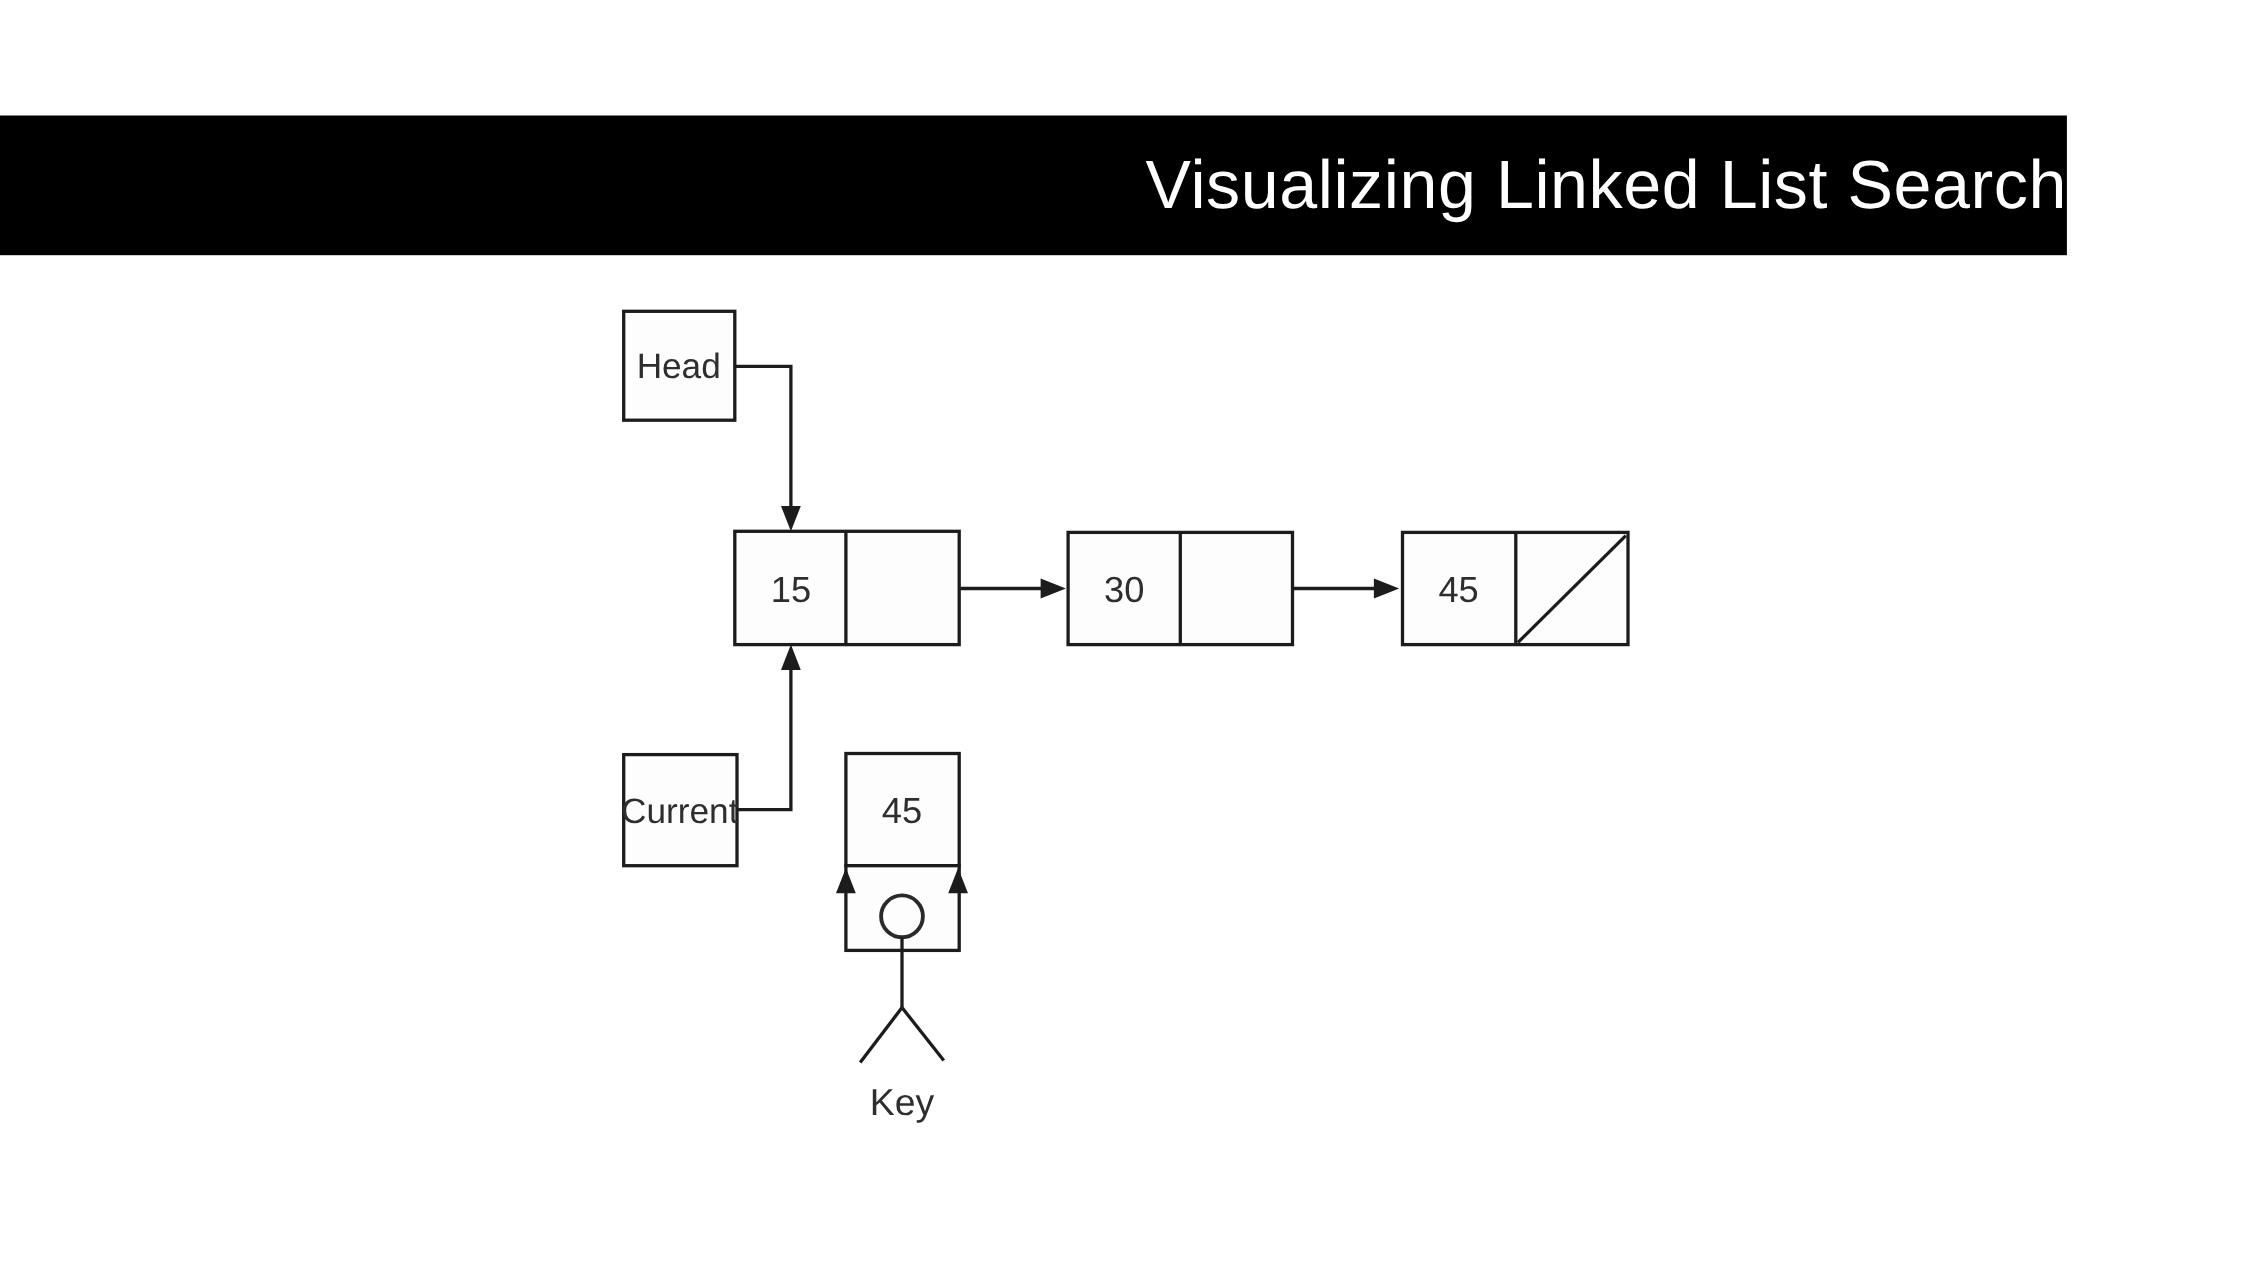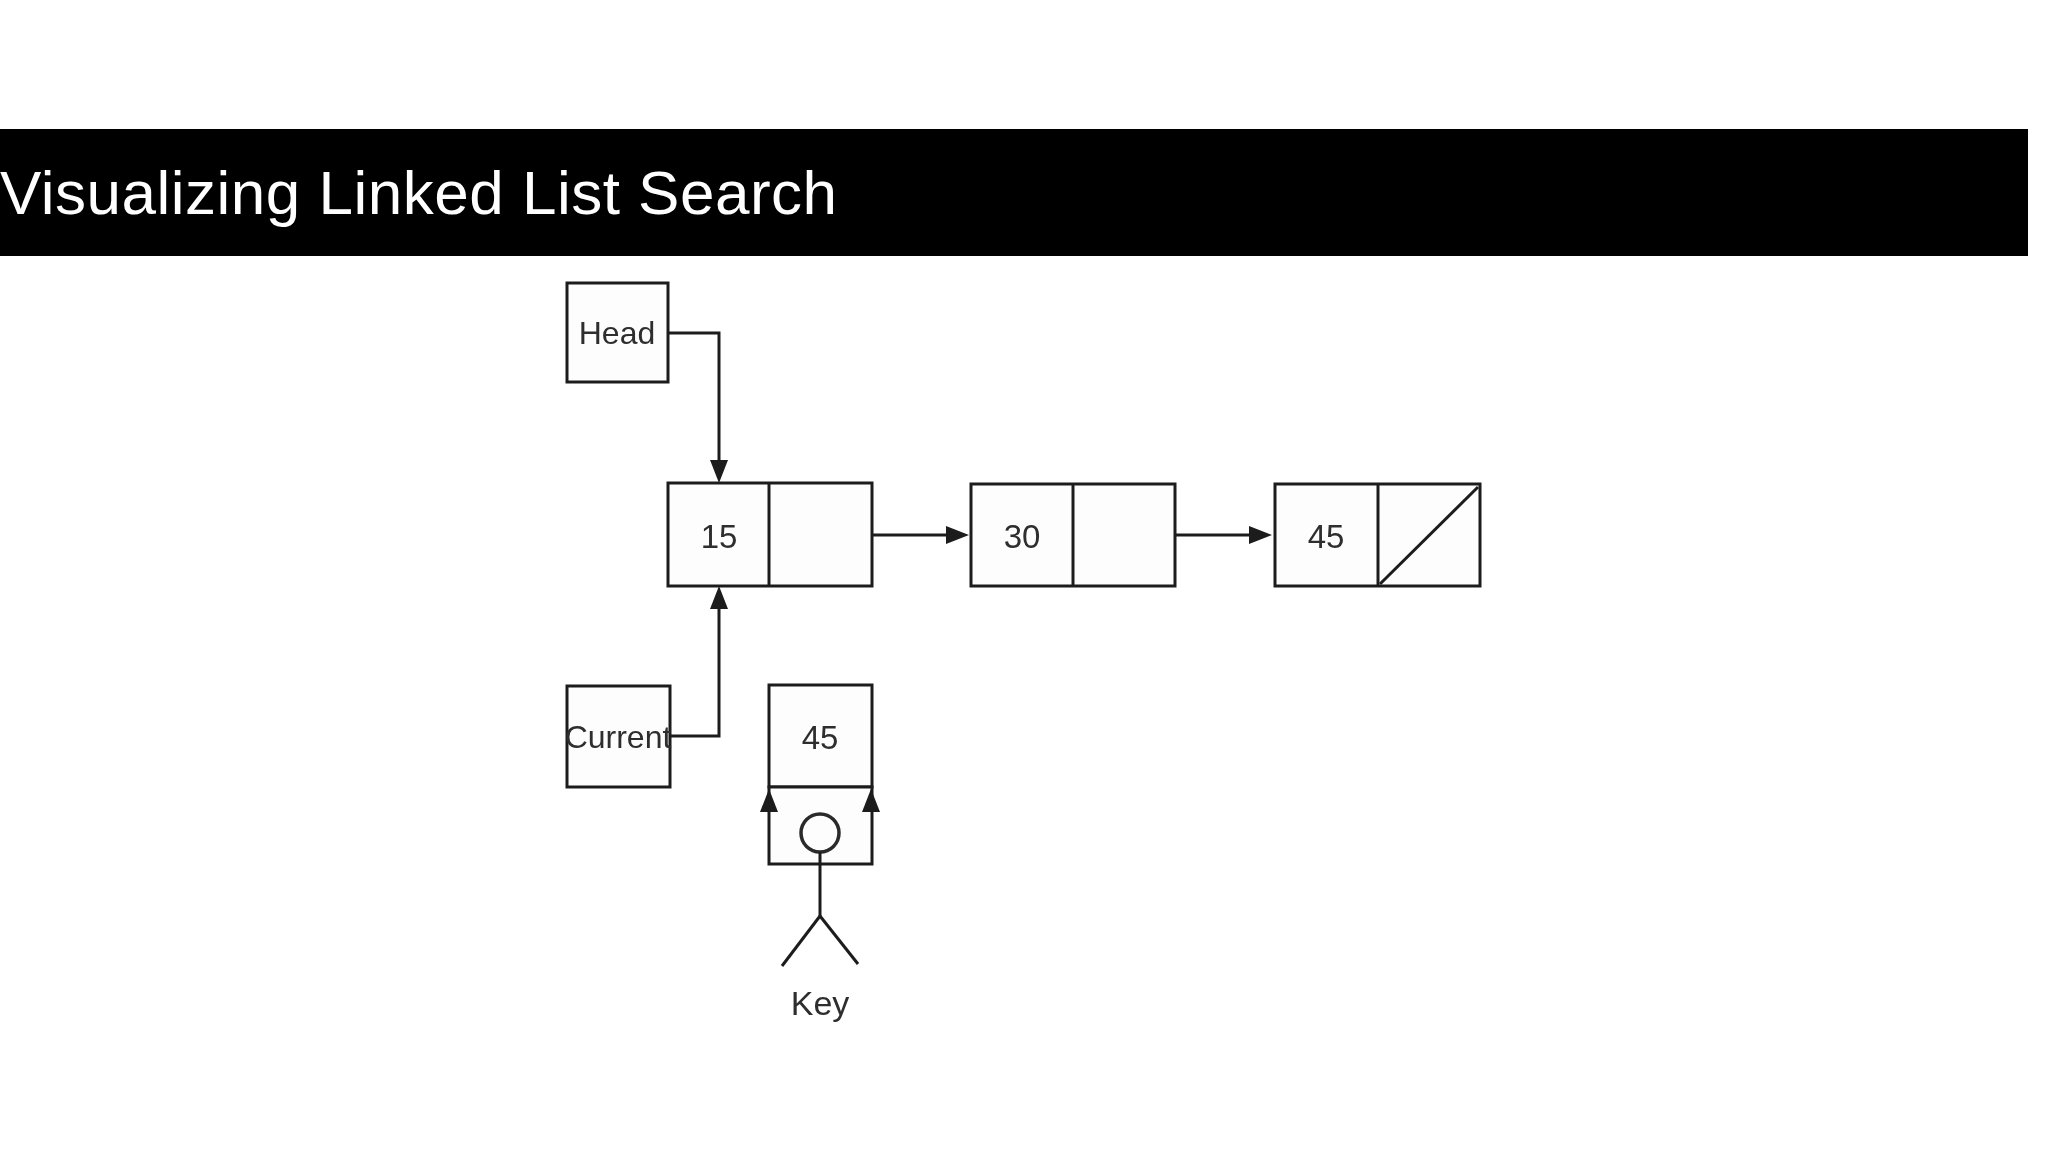--- a/index.html
+++ b/index.html
@@ -14,27 +14,26 @@
   .stage {
     position: relative;
     width: 2048px;
     height: 1152px;
     background: #ffffff;
   }
   .banner {
     position: absolute;
     left: 0;
     top: 105px;
-    width: 2028px;
+    width: 1879px;
     height: 127px;
     background: #000000;
     display: flex;
     align-items: center;
-    justify-content: flex-start;
-    margin-top: 24px;
+    justify-content: flex-end;
   }
   .banner .title {
     color: #ffffff;
     font-size: 62px;
     font-weight: 400;
     letter-spacing: 0.5px;
     white-space: nowrap;
   }
   svg.diagram {
     position: absolute;

